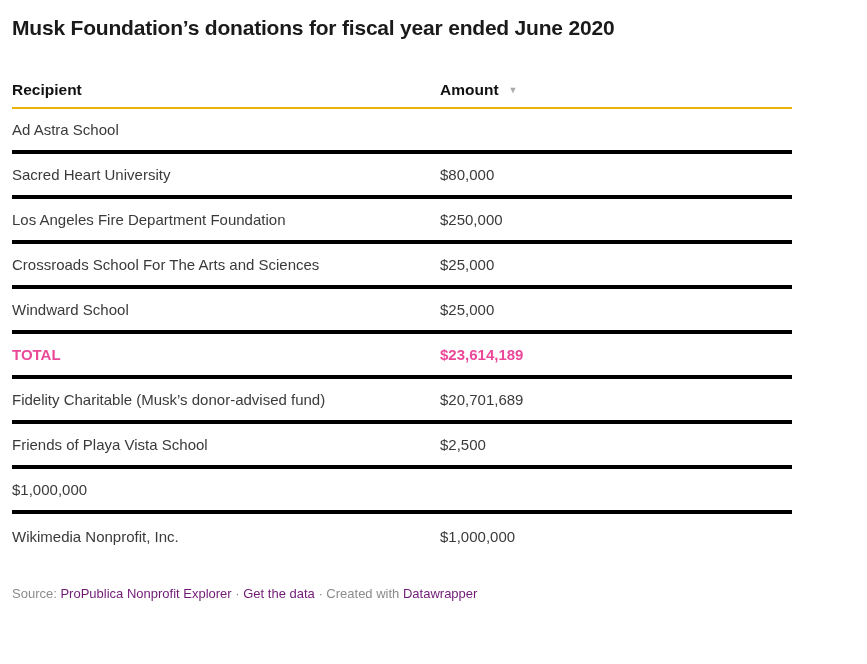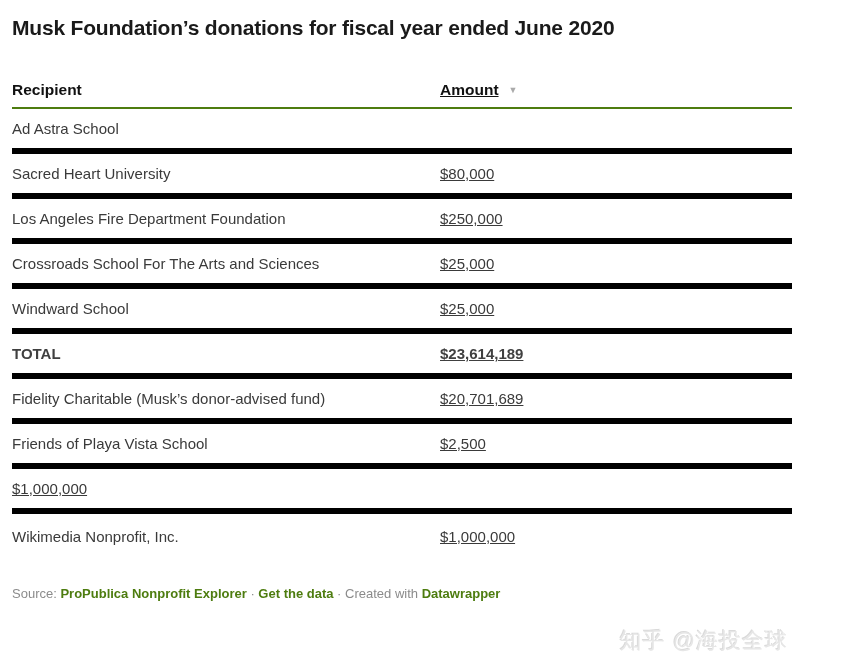--- a/index.html
+++ b/index.html
@@ -23,66 +23,65 @@
     letter-spacing: -0.2px;
     line-height: 1.3;
   }
 
   .table { margin-top: 31px; }
 
   .thead {
     display: flex;
     align-items: center;
     height: 37px;
-    border-bottom: 2px solid #4d7c0f;
+    border-bottom: 2px solid #eab308;
   }
   .thead .cell {
     font-size: 15.5px;
     font-weight: 700;
     color: #111111;
   }
   .cell.recipient { width: 428px; flex: 0 0 428px; padding-right: 10px; }
-  .cell.amount { flex: 1; text-decoration: underline; }
+  .cell.amount { flex: 1; }
   .sort-icon {
     display: inline-block;
     font-size: 9px;
     color: #aaaaaa;
     margin-left: 10px;
     vertical-align: 2px;
   }
 
   .row {
     display: flex;
     align-items: center;
     height: 45px;
-    border-bottom: 6px solid #000000;
+    border-bottom: 4px solid #000000;
   }
   .tbody .row:last-child { border-bottom: none; }
   .row .cell {
     font-size: 15px;
     color: #3a3a3a;
     white-space: nowrap;
     overflow: hidden;
     text-overflow: ellipsis;
   }
   .row.total-row .cell {
     font-weight: 700;
-    color: #404040;
+    color: #ec4899;
   }
 
   .footer {
     margin-top: 27px;
     font-size: 13px;
     color: #8b8b8b;
   }
   .footer a {
-    color: #4d7c0f;
+    color: #701a75;
     text-decoration: none;
     cursor: pointer;
-    font-weight: bold;
   }
 
   .watermark {
     position: absolute;
     right: 16px;
     bottom: 8px;
     font-size: 22px;
     letter-spacing: 1px;
     color: #e6e6e6;
     text-shadow: 1px 1px 0 #ffffff, -1px -1px 0 #dadada;
@@ -142,15 +141,14 @@
     <div class="cell recipient">Wikimedia Nonprofit, Inc.</div>
     <div class="cell amount">$1,000,000</div>
   </div>
       </div>
   </div>
 
   <div class="footer">
     <span>Source: </span><a>ProPublica Nonprofit Explorer</a><span> · </span><a>Get the data</a><span> · Created with </span><a>Datawrapper</a>
   </div>
 
-  <div class="watermark">知乎 @海投全球</div>
 
 </div>
 
 </body></html>

